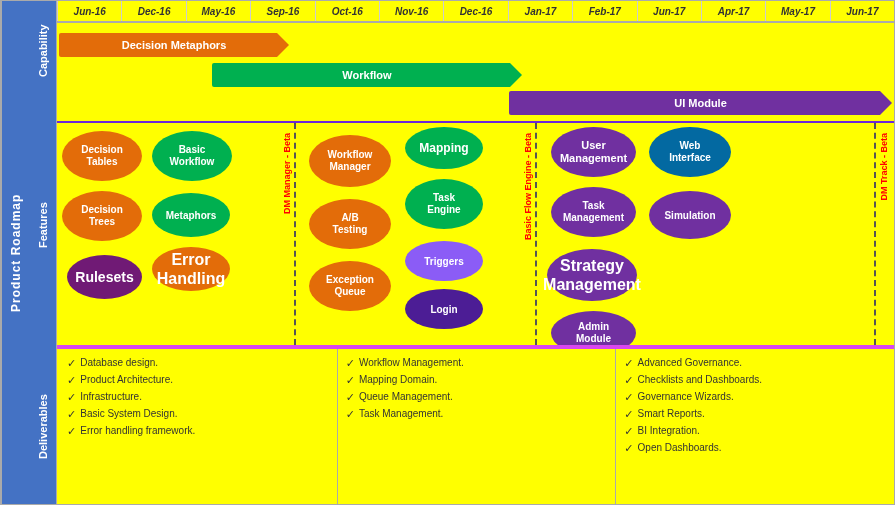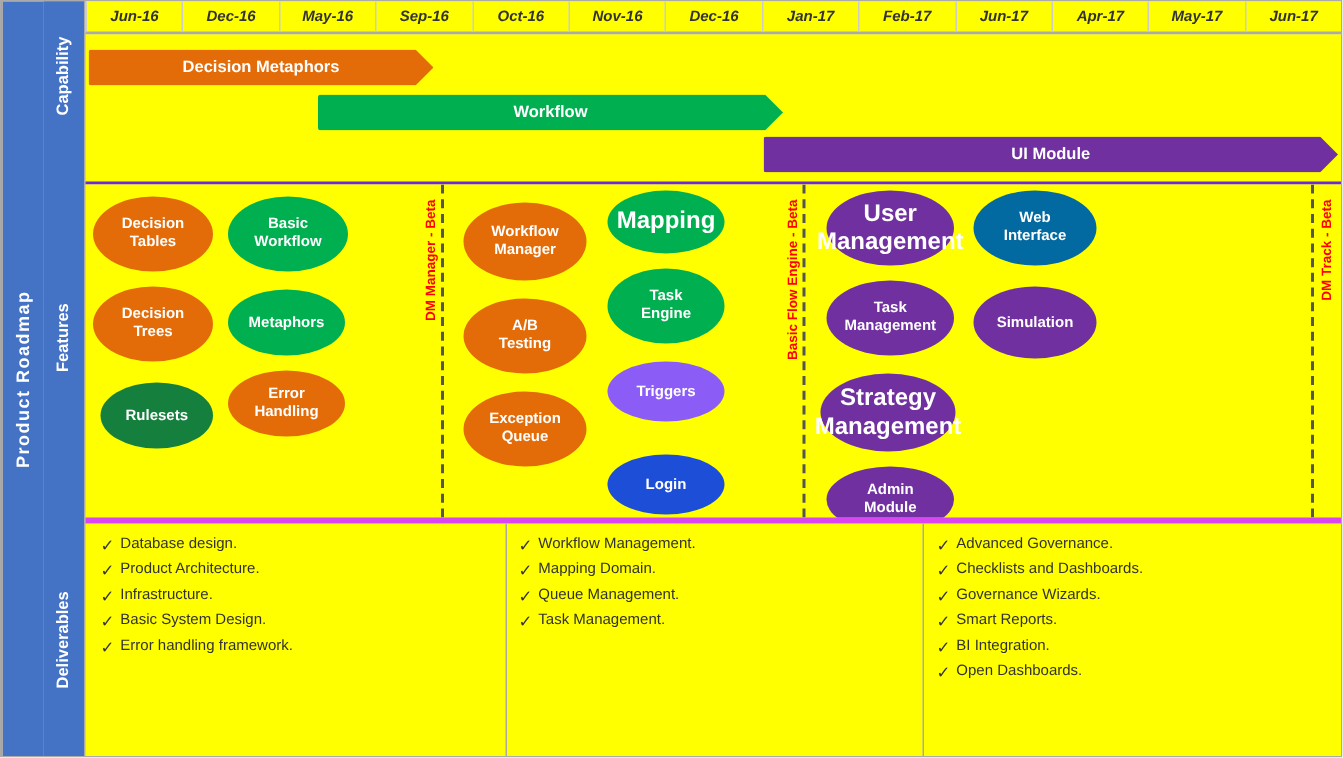--- a/index.html
+++ b/index.html
@@ -105,36 +105,36 @@
       <div style="position:absolute;left:225px;top:10px;font-size:9px;font-weight:bold;color:red;writing-mode:vertical-rl;transform:rotate(180deg);z-index:11;">DM Manager - Beta</div>
 
       <div style="position:absolute;left:478px;top:0;bottom:0;border-left:2px dashed #555;z-index:10;"></div>
       <div style="position:absolute;left:466px;top:10px;font-size:9px;font-weight:bold;color:red;writing-mode:vertical-rl;transform:rotate(180deg);z-index:11;">Basic Flow Engine - Beta</div>
 
       <div style="position:absolute;right:18px;top:0;bottom:0;border-left:2px dashed #555;z-index:10;"></div>
       <div style="position:absolute;right:5px;top:10px;font-size:9px;font-weight:bold;color:red;writing-mode:vertical-rl;transform:rotate(180deg);z-index:11;">DM Track - Beta</div>
 
       <div style="position:absolute;left:5px;top:8px;width:80px;height:50px;background:#E36C09;border-radius:50%;display:flex;align-items:center;justify-content:center;text-align:center;color:white;font-weight:bold;font-size:10px;line-height:1.2;">Decision<br>Tables</div>
       <div style="position:absolute;left:5px;top:68px;width:80px;height:50px;background:#E36C09;border-radius:50%;display:flex;align-items:center;justify-content:center;text-align:center;color:white;font-weight:bold;font-size:10px;line-height:1.2;">Decision<br>Trees</div>
-      <div style="position:absolute;left:10px;top:132px;width:75px;height:44px;background:#15803d;border-radius:50%;display:flex;align-items:center;justify-content:center;text-align:center;color:white;font-weight:bold;font-size:10px;">Rulesets</div>
+      <div style="position:absolute;left:10px;top:132px;width:75px;height:44px;background:#701a75;border-radius:50%;display:flex;align-items:center;justify-content:center;text-align:center;color:white;font-weight:bold;font-size:14px;">Rulesets</div>
 
       <div style="position:absolute;left:95px;top:8px;width:80px;height:50px;background:#00B050;border-radius:50%;display:flex;align-items:center;justify-content:center;text-align:center;color:white;font-weight:bold;font-size:10px;line-height:1.2;">Basic<br>Workflow</div>
       <div style="position:absolute;left:95px;top:70px;width:78px;height:44px;background:#00B050;border-radius:50%;display:flex;align-items:center;justify-content:center;text-align:center;color:white;font-weight:bold;font-size:10px;">Metaphors</div>
-      <div style="position:absolute;left:95px;top:124px;width:78px;height:44px;background:#E36C09;border-radius:50%;display:flex;align-items:center;justify-content:center;text-align:center;color:white;font-weight:bold;font-size:10px;line-height:1.2;">Error<br>Handling</div>
+      <div style="position:absolute;left:95px;top:124px;width:78px;height:44px;background:#E36C09;border-radius:50%;display:flex;align-items:center;justify-content:center;text-align:center;color:white;font-weight:bold;font-size:16px;line-height:1.2;">Error<br>Handling</div>
 
       <div style="position:absolute;left:252px;top:12px;width:82px;height:52px;background:#E36C09;border-radius:50%;display:flex;align-items:center;justify-content:center;text-align:center;color:white;font-weight:bold;font-size:10px;line-height:1.2;">Workflow<br>Manager</div>
       <div style="position:absolute;left:252px;top:76px;width:82px;height:50px;background:#E36C09;border-radius:50%;display:flex;align-items:center;justify-content:center;text-align:center;color:white;font-weight:bold;font-size:10px;line-height:1.2;">A/B<br>Testing</div>
       <div style="position:absolute;left:252px;top:138px;width:82px;height:50px;background:#E36C09;border-radius:50%;display:flex;align-items:center;justify-content:center;text-align:center;color:white;font-weight:bold;font-size:10px;line-height:1.2;">Exception<br>Queue</div>
 
-      <div style="position:absolute;left:348px;top:4px;width:78px;height:42px;background:#00B050;border-radius:50%;display:flex;align-items:center;justify-content:center;text-align:center;color:white;font-weight:bold;font-size:16px;">Mapping</div>
+      <div style="position:absolute;left:348px;top:4px;width:78px;height:42px;background:#00B050;border-radius:50%;display:flex;align-items:center;justify-content:center;text-align:center;color:white;font-weight:bold;font-size:12px;">Mapping</div>
       <div style="position:absolute;left:348px;top:56px;width:78px;height:50px;background:#00B050;border-radius:50%;display:flex;align-items:center;justify-content:center;text-align:center;color:white;font-weight:bold;font-size:10px;line-height:1.2;">Task<br>Engine</div>
       <div style="position:absolute;left:348px;top:118px;width:78px;height:40px;background:#8b5cf6;border-radius:50%;display:flex;align-items:center;justify-content:center;text-align:center;color:white;font-weight:bold;font-size:10px;">Triggers</div>
-      <div style="position:absolute;left:348px;top:180px;width:78px;height:40px;background:#1d4ed8;border-radius:50%;display:flex;align-items:center;justify-content:center;text-align:center;color:white;font-weight:bold;font-size:10px;">Login</div>
-
-      <div style="position:absolute;left:494px;top:4px;width:85px;height:50px;background:#7030A0;border-radius:50%;display:flex;align-items:center;justify-content:center;text-align:center;color:white;font-weight:bold;font-size:16px;line-height:1.2;">User<br>Management</div>
+      <div style="position:absolute;left:348px;top:166px;width:78px;height:40px;background:#4c1d95;border-radius:50%;display:flex;align-items:center;justify-content:center;text-align:center;color:white;font-weight:bold;font-size:10px;">Login</div>
+
+      <div style="position:absolute;left:494px;top:4px;width:85px;height:50px;background:#7030A0;border-radius:50%;display:flex;align-items:center;justify-content:center;text-align:center;color:white;font-weight:bold;font-size:11px;line-height:1.2;">User<br>Management</div>
       <div style="position:absolute;left:494px;top:64px;width:85px;height:50px;background:#7030A0;border-radius:50%;display:flex;align-items:center;justify-content:center;text-align:center;color:white;font-weight:bold;font-size:10px;line-height:1.2;">Task<br>Management</div>
       <div style="position:absolute;left:490px;top:126px;width:90px;height:52px;background:#7030A0;border-radius:50%;display:flex;align-items:center;justify-content:center;text-align:center;color:white;font-weight:bold;font-size:16px;line-height:1.2;">Strategy<br>Management</div>
       <div style="position:absolute;left:494px;top:188px;width:85px;height:44px;background:#7030A0;border-radius:50%;display:flex;align-items:center;justify-content:center;text-align:center;color:white;font-weight:bold;font-size:10px;line-height:1.2;">Admin<br>Module</div>
 
       <div style="position:absolute;left:592px;top:4px;width:82px;height:50px;background:#0369a1;border-radius:50%;display:flex;align-items:center;justify-content:center;text-align:center;color:white;font-weight:bold;font-size:10px;line-height:1.2;">Web<br>Interface</div>
       <div style="position:absolute;left:592px;top:68px;width:82px;height:48px;background:#7030A0;border-radius:50%;display:flex;align-items:center;justify-content:center;text-align:center;color:white;font-weight:bold;font-size:10px;">Simulation</div>
     </div>
 
     <div style="height:155px;background:#FFFF00;display:flex;">
 

